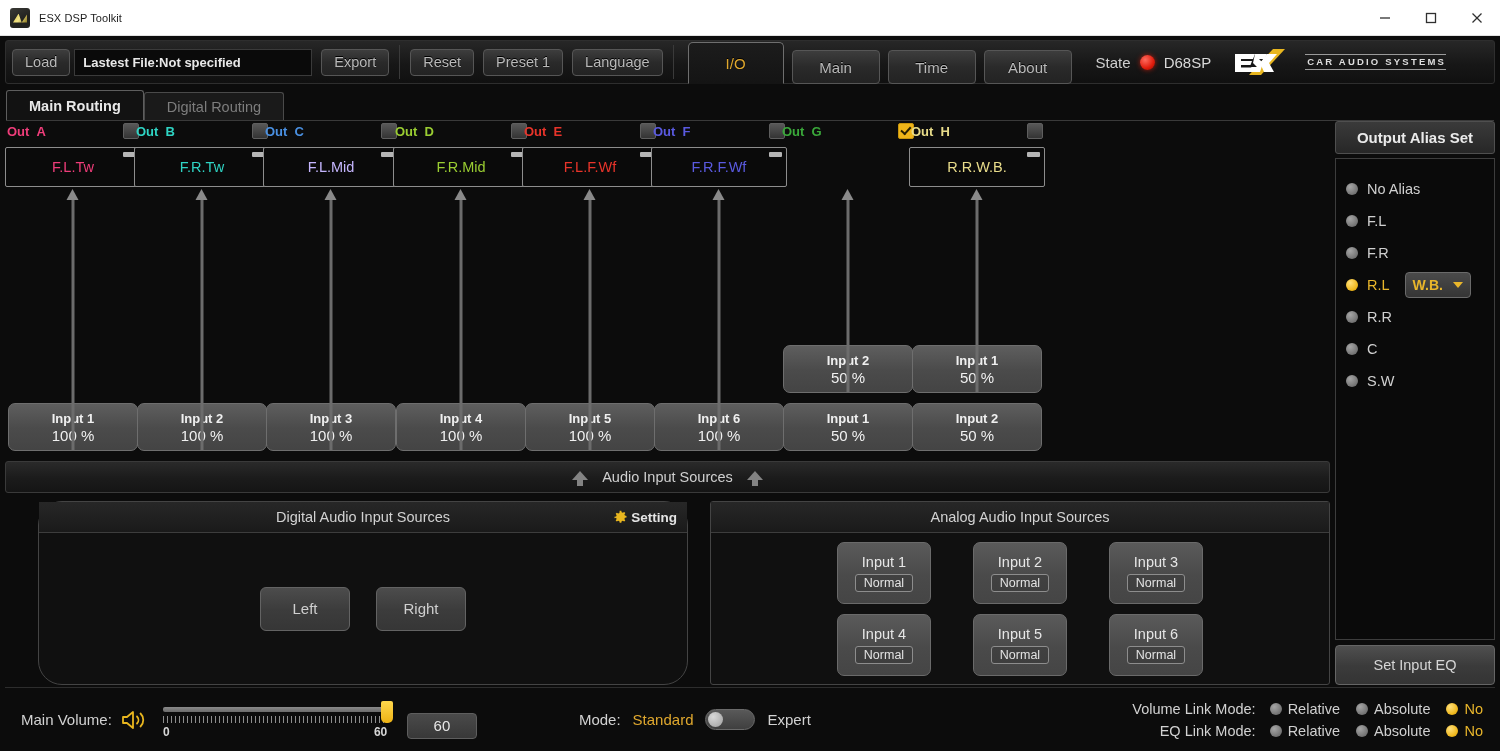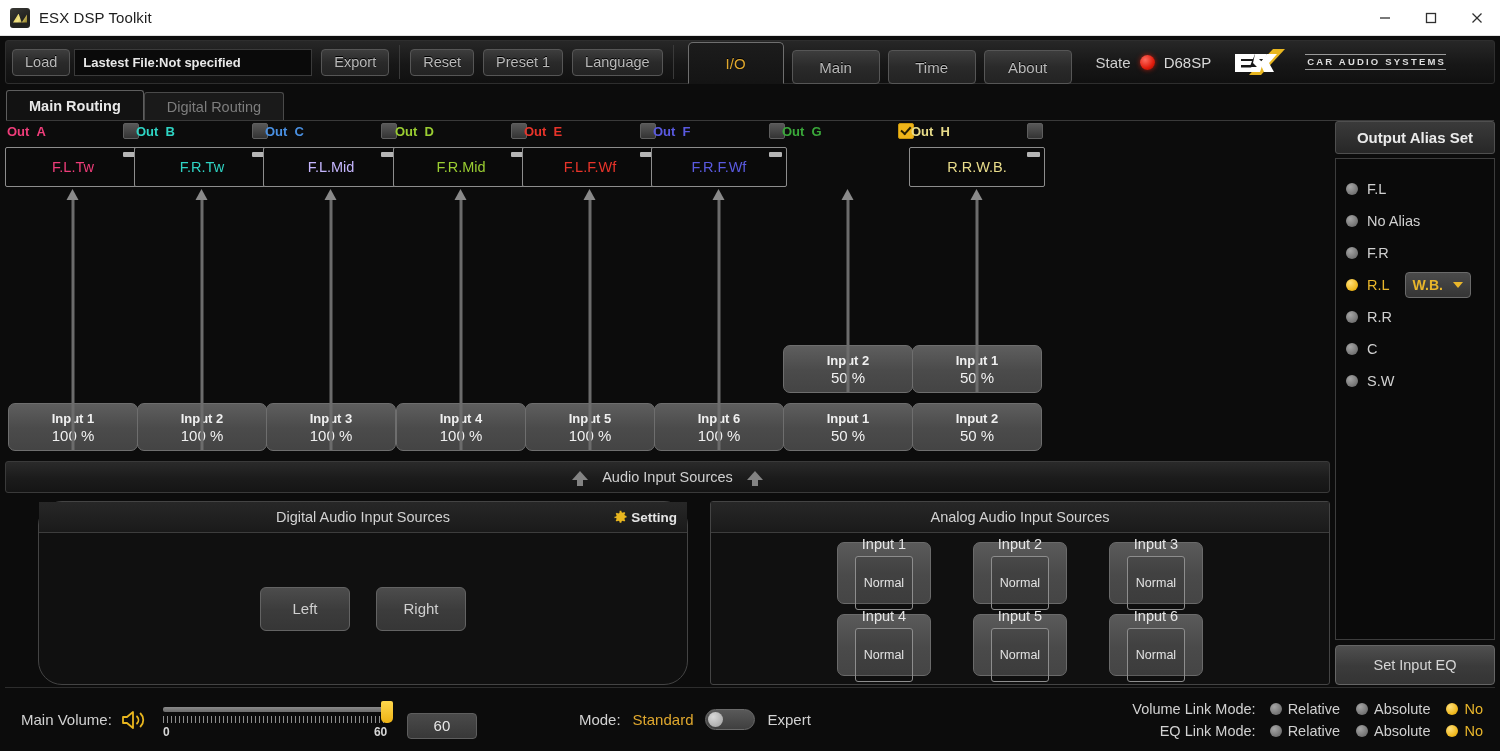--- a/index.html
+++ b/index.html
@@ -18,21 +18,21 @@
   .tb-icon {
     width: 20px; height: 20px; margin-left: 10px; margin-right: 9px;
     border-radius: 3px; background: linear-gradient(150deg,#3a3a36,#22221f 60%);
     position: relative; overflow: hidden; flex: none;
   }
   .tb-icon::after {
     content: ""; position: absolute; left: 3px; top: 6px; width: 14px; height: 9px;
     background: linear-gradient(120deg,#d8c248,#f2e487 45%,#8a7720);
     clip-path: polygon(0 100%, 40% 0, 62% 100%, 100% 10%, 100% 100%);
   }
-  .tb-title { font-size: 15px; color: #1d1d1d; letter-spacing: .1px; }
+  .tb-title { font-size: 11px; color: #1d1d1d; letter-spacing: .1px; }
   .tb-spacer { flex: 1; }
   .tb-btn {
     width: 46px; height: 36px; display: flex; align-items: center; justify-content: center;
     color: #303030;
   }
   .tb-btn svg { display: block; }
 
   
   .app { height: 715px; background: #0c0c0c; position: relative; padding: 0; }
 
@@ -211,21 +211,21 @@
     gap: 10px 42px; margin: 0 auto;
   }
   .analog-cell {
     background: linear-gradient(180deg,#5a5a5a,#4a4a4a 55%,#454545);
     border: 1px solid #6a6a6a; border-radius: 7px;
     display: flex; flex-direction: column; align-items: center; justify-content: center; gap: 4px;
   }
   .analog-name { font-size: 14.5px; color: #e6e6e6; }
   .analog-mode {
     font-size: 12.5px; color: #e2e2e2; border: 1px solid #8d8d8d; border-radius: 3px;
-    padding: 19px 8px; background: rgba(0,0,0,.12);
+    padding: 1px 8px; background: rgba(0,0,0,.12);
   }
 
   
   .sidebar {
     position: absolute; right: 0; top: 0; width: 160px; height: 564px;
     display: flex; flex-direction: column;
   }
   .alias-head {
     height: 33px; background: linear-gradient(180deg,#3a3a3a,#272727);
     border: 1px solid #4f4f4f; border-radius: 3px;
@@ -595,25 +595,25 @@
             </div>
         </div>
       </div>
     </div>
 
     <div class="sidebar">
       <div class="alias-head">Output Alias Set</div>
       <div class="alias-body" id="alias-list">
           <div class="radio-row">
             <span class="radio"></span>
-            <span class="radio-label">F.L</span>
+            <span class="radio-label">No Alias</span>
           </div>
           <div class="radio-row">
             <span class="radio"></span>
-            <span class="radio-label">No Alias</span>
+            <span class="radio-label">F.L</span>
           </div>
           <div class="radio-row">
             <span class="radio"></span>
             <span class="radio-label">F.R</span>
           </div>
           <div class="radio-row on">
             <span class="radio on"></span>
             <span class="radio-label">R.L</span>
             <span class="alias-dd">
               <span>W.B.</span>

